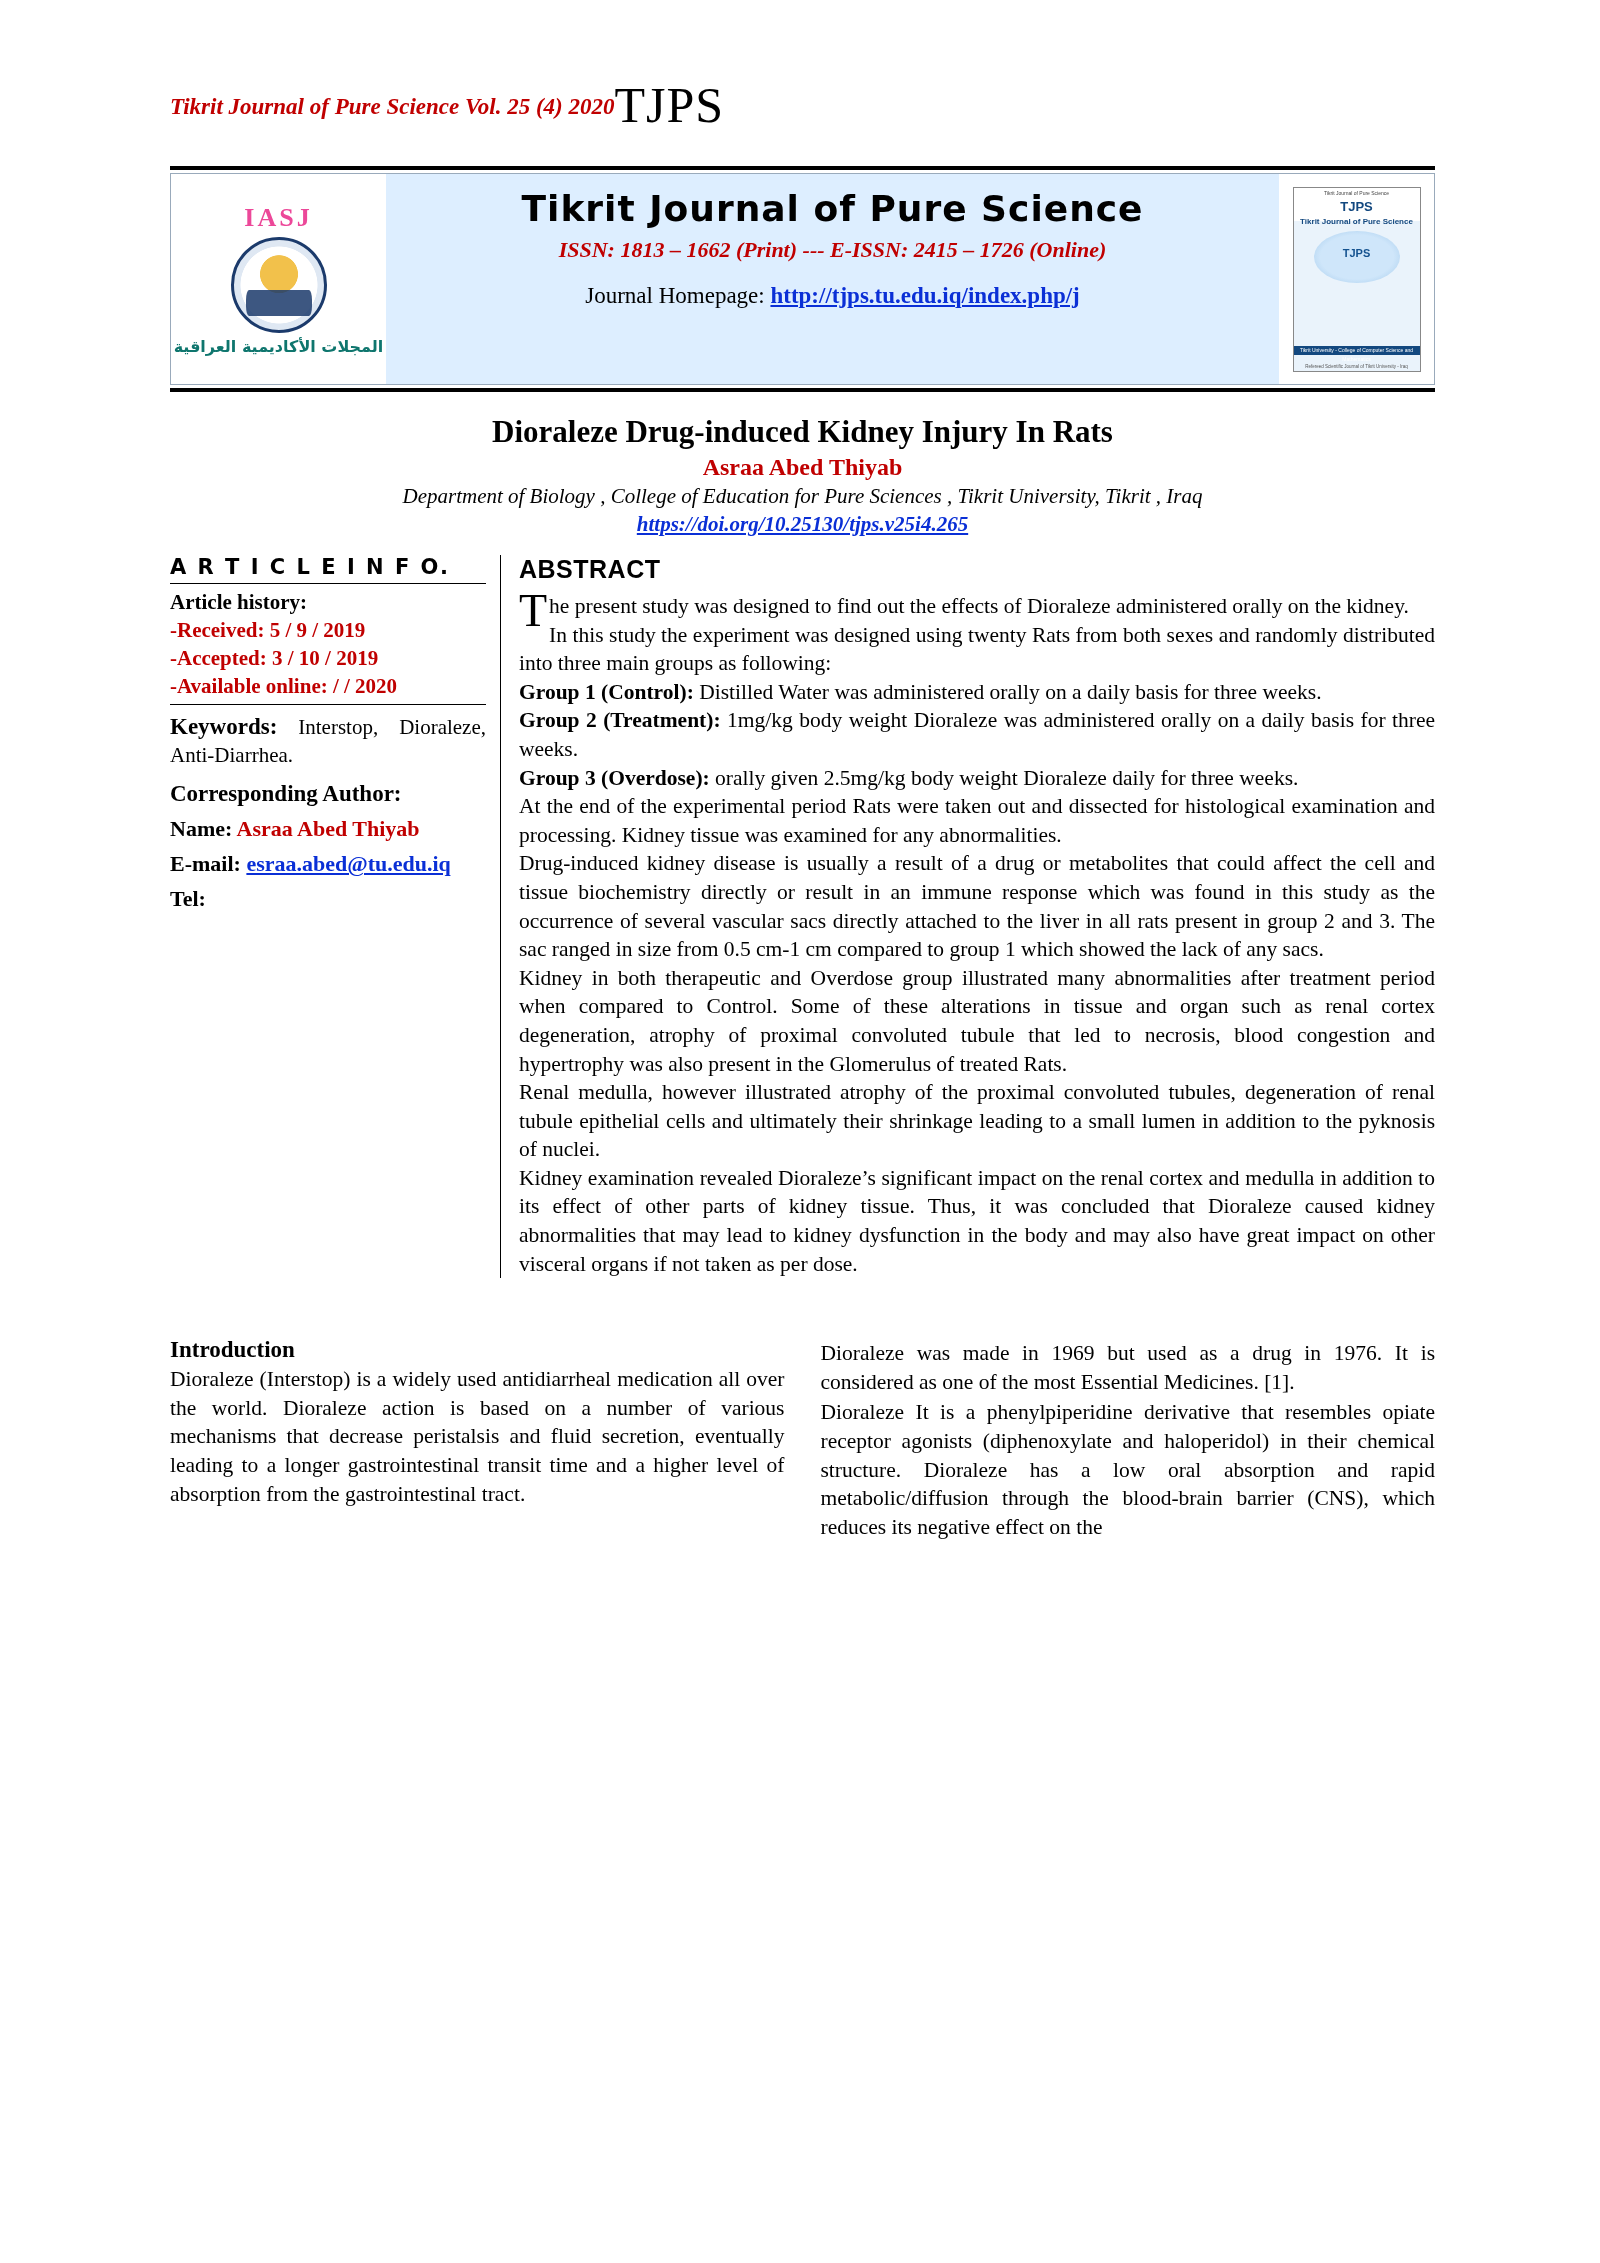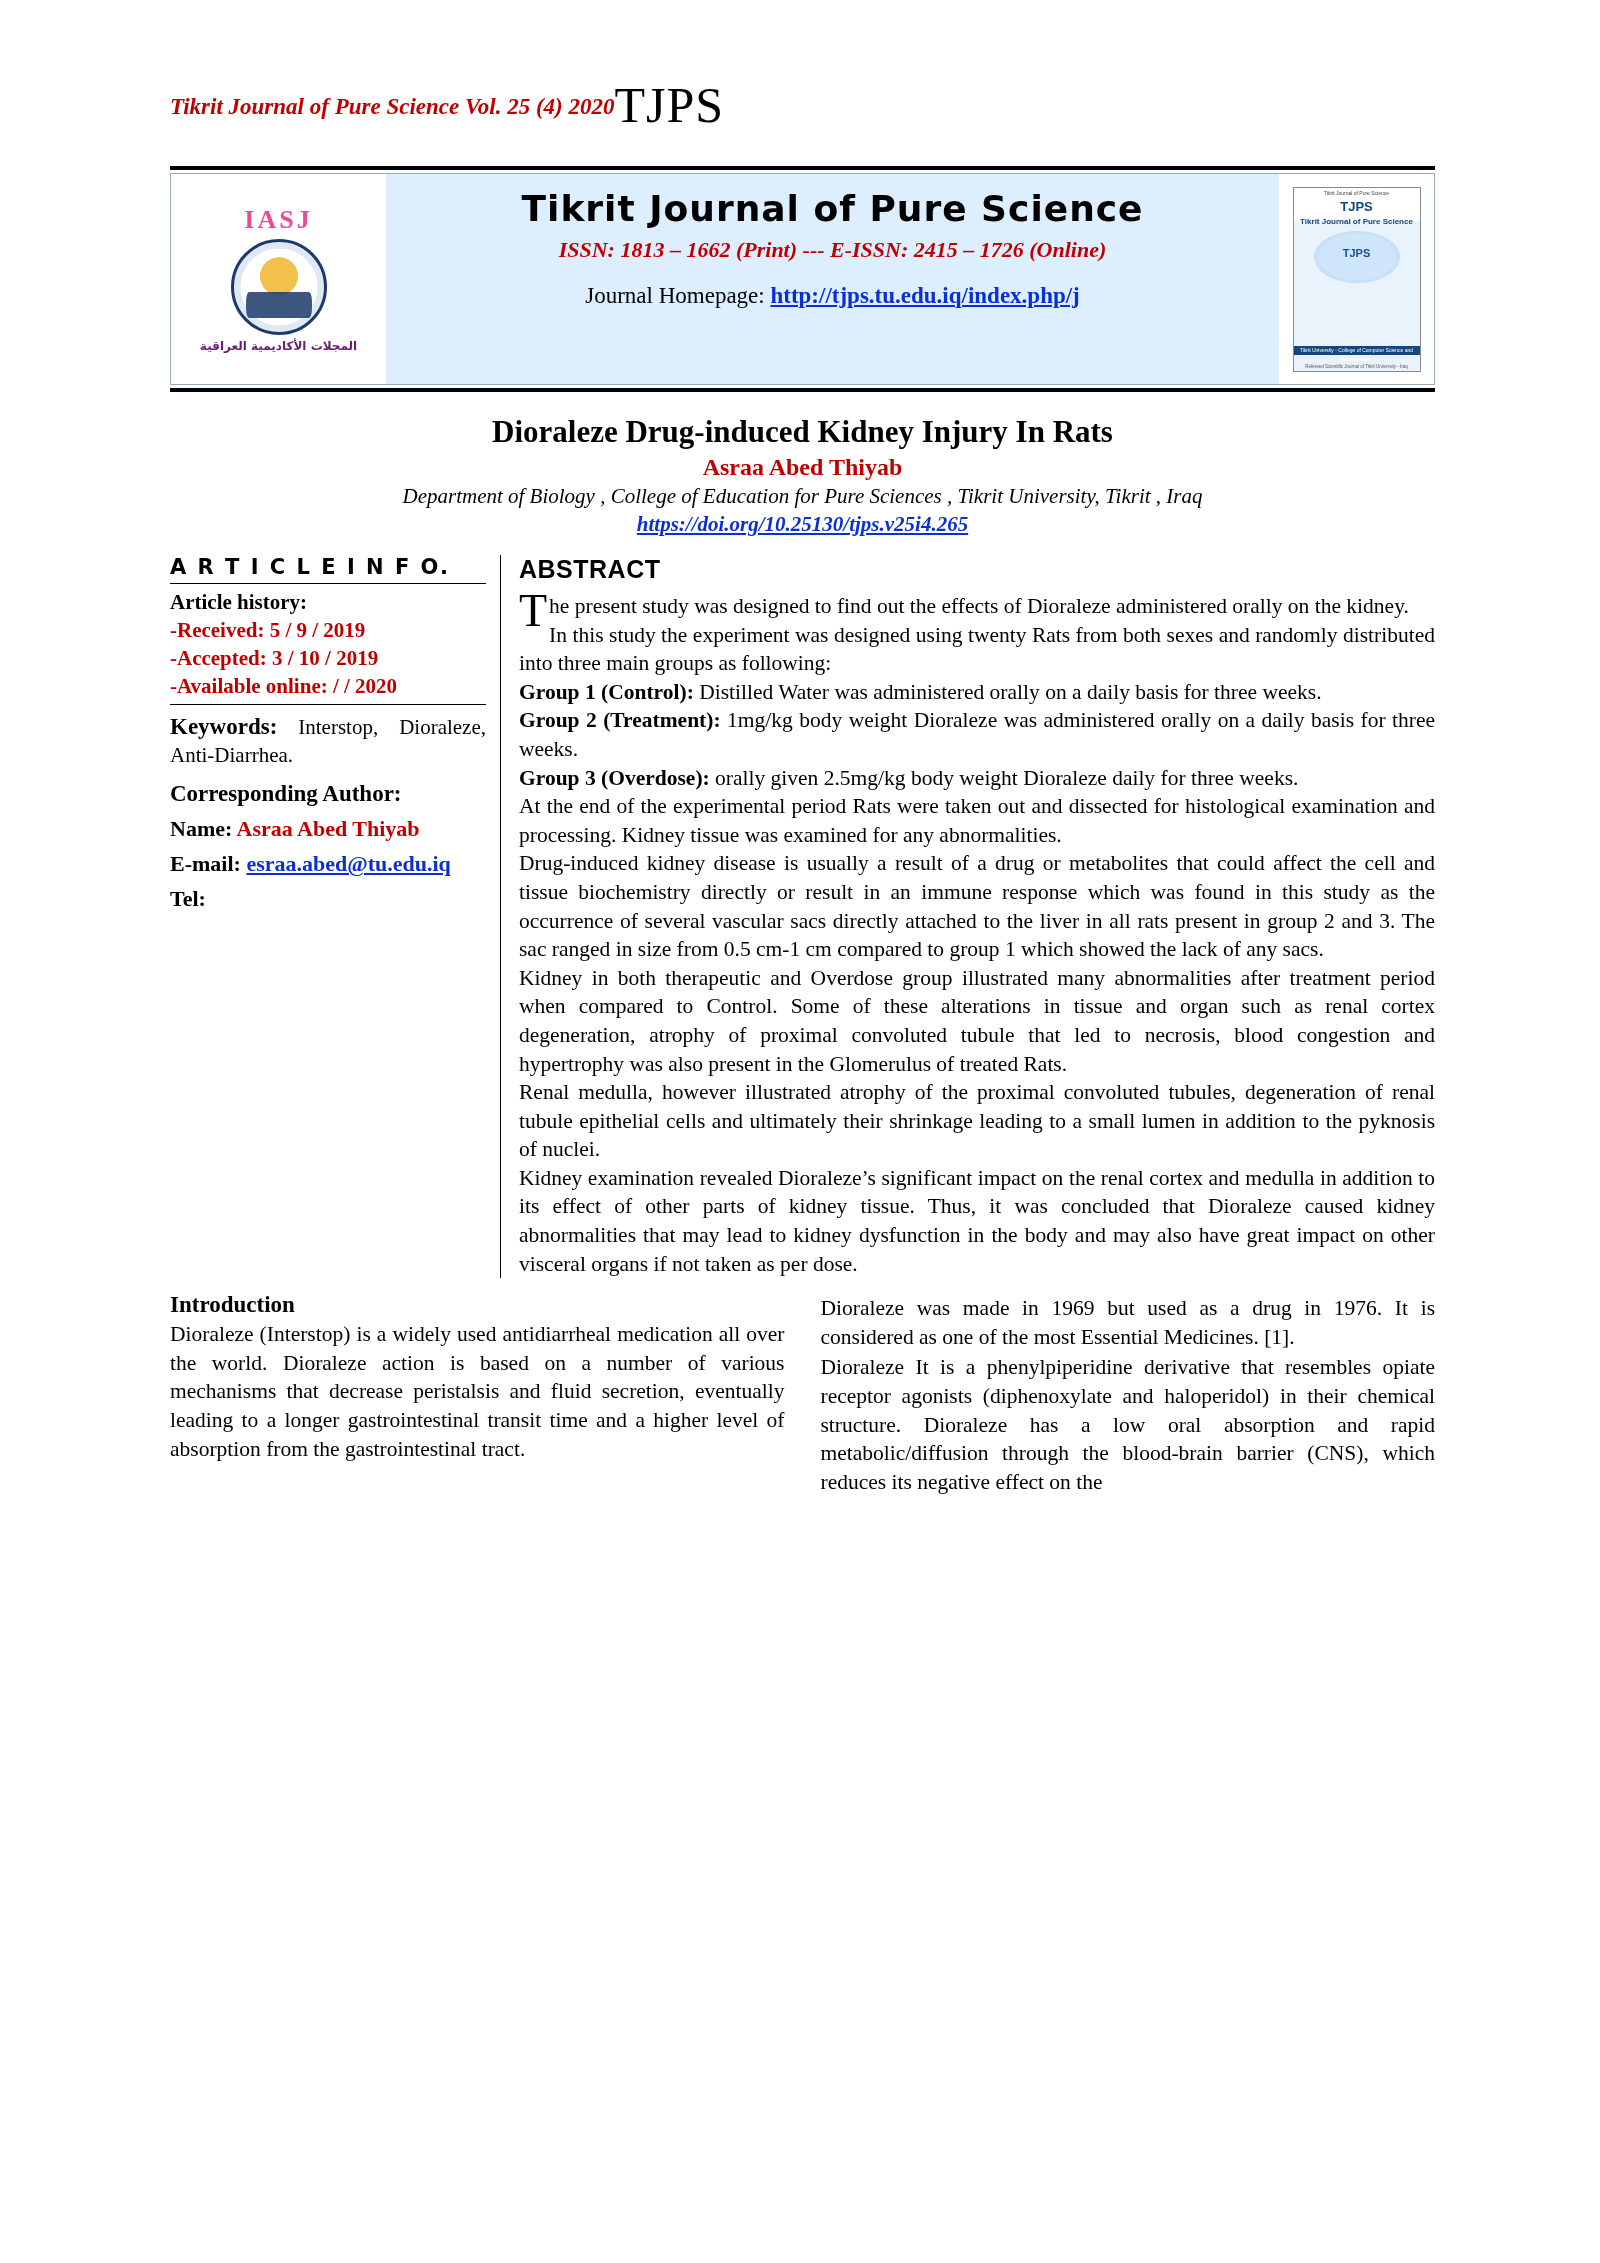--- a/index.html
+++ b/index.html
@@ -98,22 +98,22 @@
     content: "";
     position: absolute;
     left: 12px; right: 12px; bottom: 14px;
     height: 26px;
     background: #1b3a6b;
     border-radius: 3px / 10px;
     opacity: .85;
   }
   .iasj-ar {
     font-family: "DejaVu Sans", sans-serif;
-    font-size: 12px;
-    color: #701a75;
+    font-size: 16px;
+    color: #0f766e;
     font-weight: bold;
     direction: rtl;
     text-align: center;
   }
   .banner-center {
     flex: 1;
     background: #ddeeff;
     text-align: center;
     padding: 14px 10px 8px 10px;
     box-sizing: border-box;
@@ -329,21 +329,21 @@
     padding-right: 2px;
     font-family: "Liberation Serif", serif;
   }
 
   
   .bottom-cols {
     display: flex;
     margin-top: 14px;
     gap: 36px;
   }
-  .bcol { flex: 1; }
+  .bcol { flex: 1; margin-top: 45px; }
   .sec-head {
     font-family: "Liberation Serif", serif;
     font-size: 23px;
     font-weight: bold;
   }
   .body-p {
     font-family: "Liberation Serif", serif;
     font-size: 21.5px;
     line-height: 1.33;
     text-align: justify;

